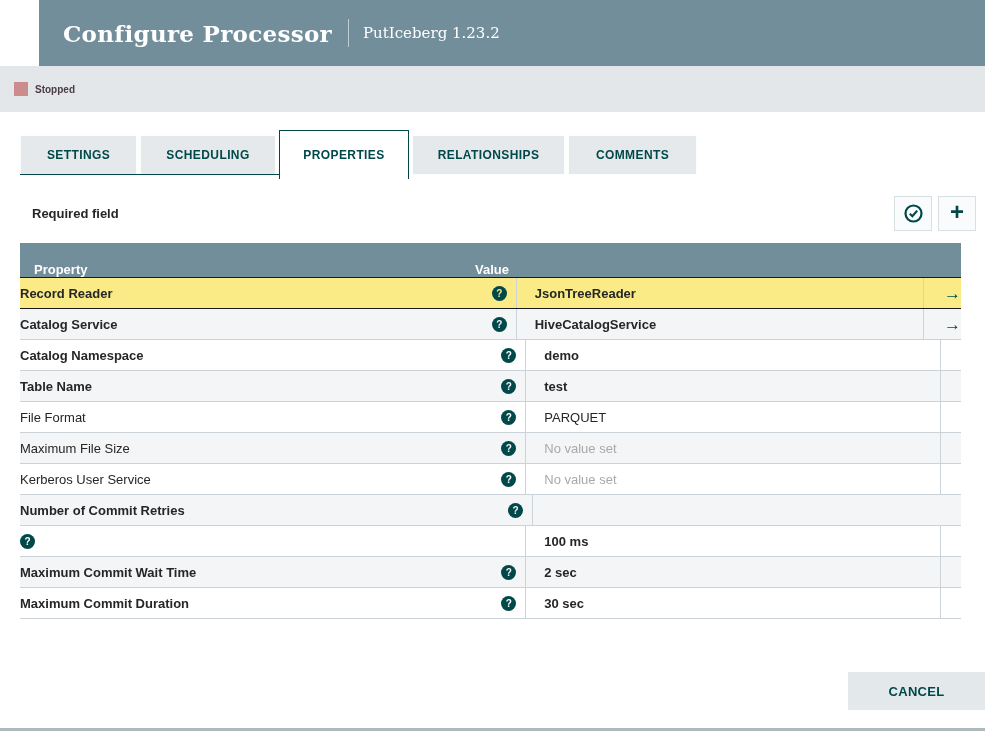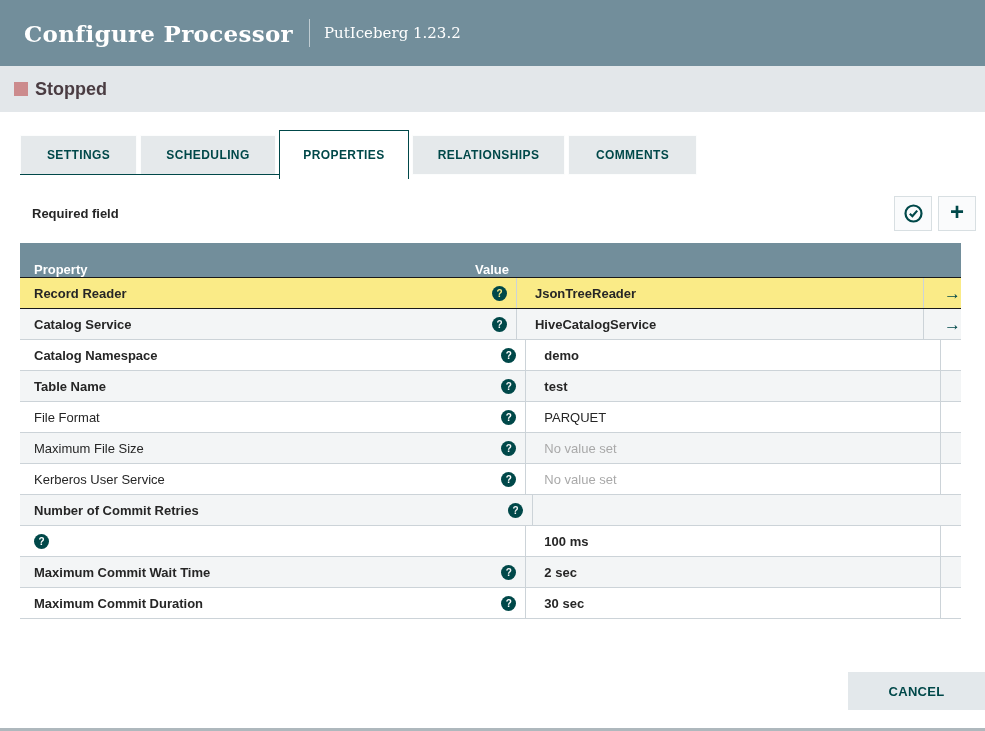--- a/index.html
+++ b/index.html
@@ -1,29 +1,29 @@
 <!DOCTYPE html>
 <html><head>
 <meta charset="utf-8">
 <style>
   * { margin:0; padding:0; box-sizing:border-box; }
   html,body { width:985px; height:731px; overflow:hidden; background:#fff;
     font-family:"Liberation Sans", sans-serif; color:#262626; }
   .dialog { position:relative; width:985px; height:731px; background:#fff; }
 
   
-  .hdr { height:66px; background:#728e9b; display:flex; align-items:center; padding:4px 24px; }
+  .hdr { height:66px; background:#728e9b; display:flex; align-items:center; padding:4px 24px;margin-left:39px; }
   .hdr-title { font-family:"DejaVu Serif", serif; font-weight:bold; font-size:23px; color:#fff; letter-spacing:0.3px; }
   .hdr-divider { width:1px; height:28px; background:rgba(255,255,255,0.55); margin:0 14px 0 16px; }
   .hdr-sub { font-family:"DejaVu Serif", serif; font-size:15px; color:#fff; }
 
   
   .statusbar { height:46px; background:#e3e7ea; display:flex; align-items:center; padding:0 14px; }
   .status-square { width:14px; height:14px; background:#cc8b8d; margin-right:7px; }
-  .status-label { font-size:18px; font-weight:bold; color:#4a3c42; }
+  .status-label { font-size:10px; font-weight:bold; color:#4a3c42; }
 
   
   .tabs { margin:18px 24px 0 20px; height:49px; position:relative; display:flex; align-items:flex-end; }
   .tabs::before { content:""; position:absolute; left:0; bottom:4px; width:260px; height:1px; background:#004849; }
   .tab { height:40px; margin-bottom:4px; margin-right:3px; background:#e5e9eb; border:1px solid #fcfdfd;
     display:flex; align-items:center; justify-content:center;
     font-size:12px; font-weight:bold; color:#004849; letter-spacing:0.4px; cursor:pointer; }
   .tab.active { height:49px; margin-bottom:0; background:#fff; border:1px solid #004849; border-bottom:none; z-index:2; }
   .tab-settings{width:117px;} .tab-scheduling{width:136px;} .tab-properties{width:130px;}
   .tab-relationships{width:153px;} .tab-comments{width:129px;}
@@ -36,21 +36,21 @@
   .plus-glyph { font-size:24px; font-weight:bold; color:#004849; line-height:1; margin-top:-2px; }
 
   
   .ptable { margin:0 24px 0 20px; width:941px; }
   .thead { display:flex; height:34px; background:#728e9b; color:#fff; font-size:13px; font-weight:bold; align-items:flex-end; }
   .th-prop { width:437px; padding-left:14px; }
   .th-val  { flex:1; padding-left:18px; }
   .trow { display:flex; height:31px; align-items:stretch; border-bottom:1px solid #ccd3d8; background:#fff; font-size:13px; }
   .trow.alt { background:#f3f5f6; }
   .trow.selected { background:#faeb87; border-top:1px solid #1a1a1a; border-bottom:1px solid #1a1a1a; height:32px; }
-  .cell-prop { width:513px; display:flex; align-items:center; padding-left:14px; border-right:1px solid #ccd3d8; }
+  .cell-prop { width:513px; display:flex; align-items:center; border-right:1px solid #ccd3d8; }
   .cell-val { width:420px; display:flex; align-items:center; padding-left:18px; border-right:1px solid #ccd3d8; }
   .cell-arrow { flex:1; display:flex; align-items:center; padding-left:20px; }
   .pname { flex:1; }
   .trow.req .pname, .trow.req .cell-val { font-weight:bold; }
   .trow.unset .cell-val { color:#a9a9a9; font-weight:normal; }
   .qmark { width:15px; height:15px; border-radius:50%; background:#004849; color:#fff;
     font-size:10px; font-weight:bold; display:flex; align-items:center; justify-content:center;
     margin-right:9px; flex:0 0 auto; }
   .trow.alt .qmark { color:#f3f5f6; }
   .trow.selected .qmark { color:#faeb87; }

